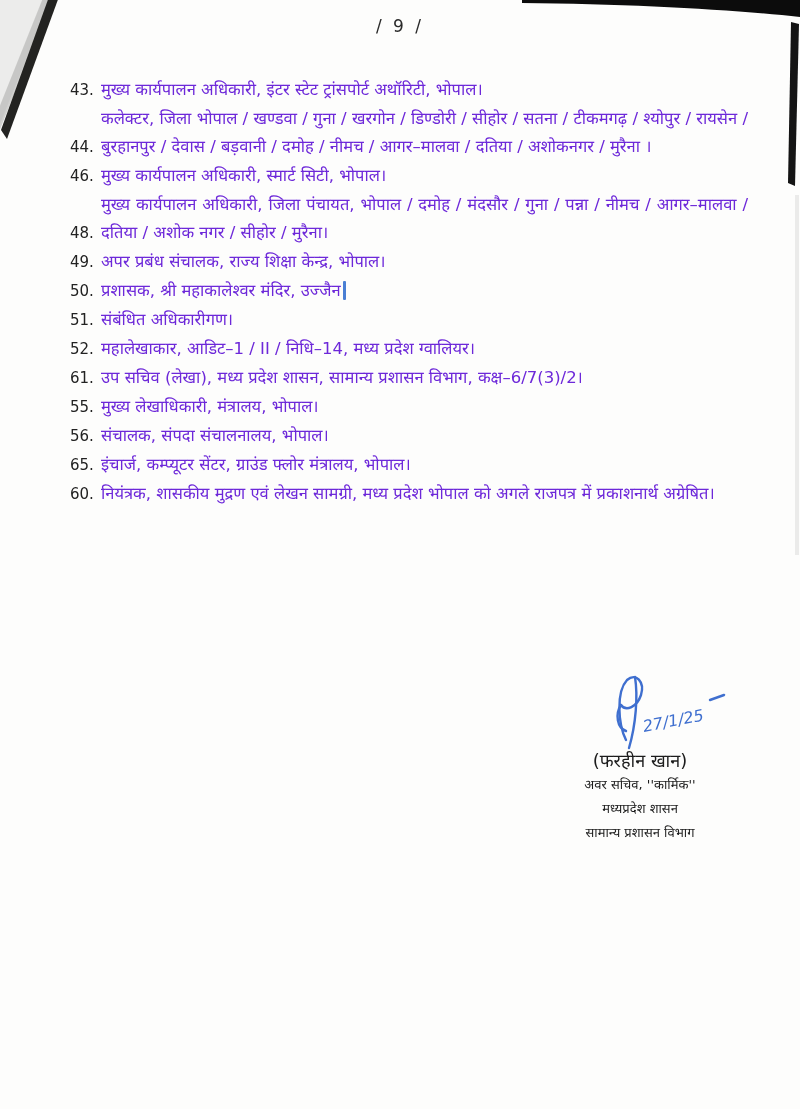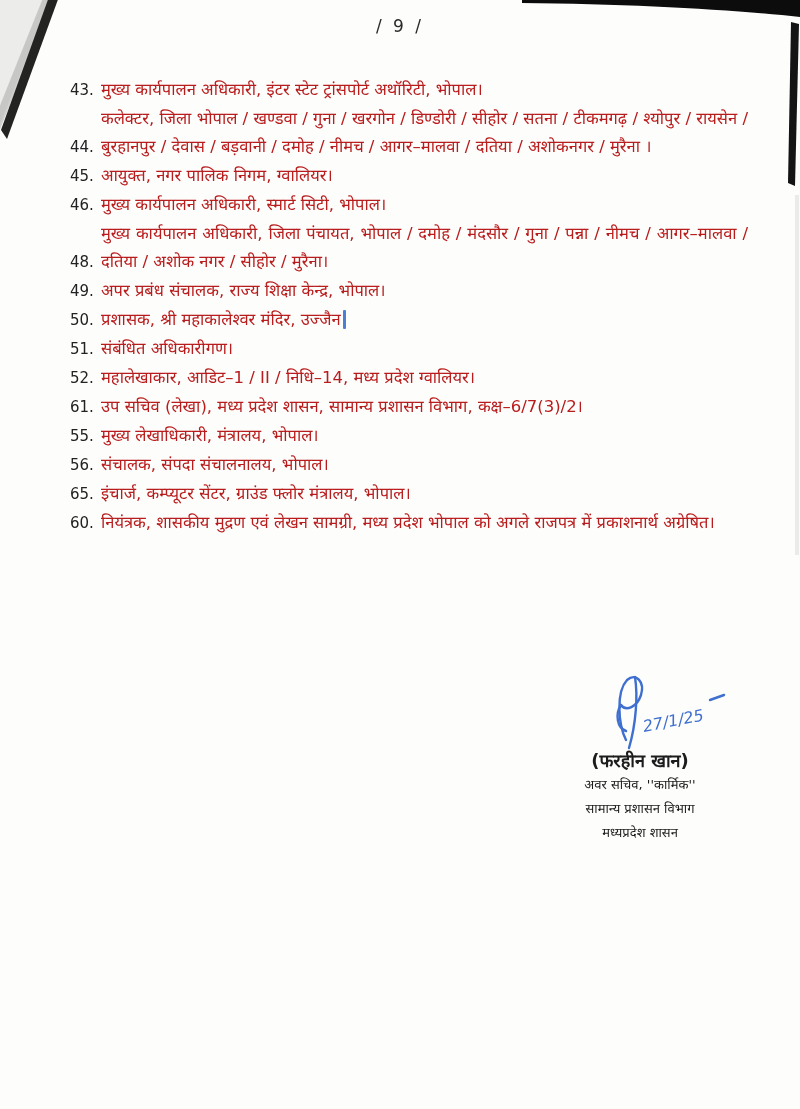--- a/index.html
+++ b/index.html
@@ -12,29 +12,29 @@
   .artifacts { position:absolute; left:0; top:0; width:800px; height:1109px; pointer-events:none; }
   .page-number {
     position:absolute; top:16px; left:0; width:800px;
     text-align:center; font-size:17px; letter-spacing:3px; color:#2a2a2a;
   }
   .list { position:absolute; top:76px; left:70px; width:678px; }
   .row { display:flex; align-items:flex-end; margin-bottom:1px; }
   .num { flex:0 0 31px; width:31px; font-size:15px; line-height:28px; color:#222; }
   .text {
     flex:1; font-size:16.5px; line-height:28px;
-    text-align:justify; text-align-last:left; color:#b91c1c;
+    text-align:justify; text-align-last:left; color:#6d28d9;
   }
   .cursor {
     display:none; width:3px; height:19px; background:#4a7fd4;
     vertical-align:-4px; margin-left:2px; border-radius:1px;
   }
   .sign-area { position:absolute; top:674px; left:520px; width:240px; text-align:center; }
   .sig-svg { display:block; margin-left:78px; }
-  .sig-name { font-size:18px; font-weight:bold; margin-top:-4px; line-height:25px; }
+  .sig-name { font-size:18px; font-weight:normal; margin-top:-4px; line-height:25px; }
   .sig-line { font-size:13px; line-height:24px; }
 </style>
 </head>
 <body>
 
 <div class="page">
 
   <svg class="artifacts" viewBox="0 0 800 1109" xmlns="http://www.w3.org/2000/svg">
 
     <polygon points="0,0 50,0 0,124" fill="#e4e4e2" opacity="0.65"></polygon>
@@ -53,24 +53,20 @@
   <div class="row">
     <span class="num">43.</span>
     <div class="text"><span>मुख्य कार्यपालन अधिकारी, इंटर स्टेट ट्रांसपोर्ट अथॉरिटी, भोपाल।</span></div>
   </div>
 
   <div class="row">
     <span class="num">44.</span>
     <div class="text"><span>कलेक्टर, जिला भोपाल / खण्डवा / गुना / खरगोन / डिण्डोरी / सीहोर / सतना /  टीकमगढ़ / श्योपुर / रायसेन / बुरहानपुर / देवास / बड़वानी / दमोह / नीमच / आगर–मालवा / दतिया / अशोकनगर /  मुरैना ।</span></div>
   </div>
 
-  <div class="row">
-    <span class="num">45.</span>
-    <div class="text"><span>आयुक्त, नगर पालिक निगम, ग्वालियर।</span></div>
-  </div>
 
   <div class="row">
     <span class="num">46.</span>
     <div class="text"><span>मुख्य कार्यपालन अधिकारी, स्मार्ट सिटी, भोपाल।</span></div>
   </div>
 
 
   <div class="row">
     <span class="num">48.</span>
     <div class="text"><span>मुख्य कार्यपालन अधिकारी, जिला पंचायत, भोपाल / दमोह / मंदसौर / गुना / पन्ना / नीमच / आगर–मालवा / दतिया / अशोक नगर / सीहोर / मुरैना।</span></div>
@@ -130,17 +126,17 @@
       <g stroke="#3f6fcf" stroke-width="2.4" fill="none" stroke-linecap="round">
         <path d="M28,66 C20,50 18,18 29,6 C38,-2 47,8 43,21 C39,33 28,38 23,31"></path>
         <path d="M37,3 C40,22 38,50 31,74"></path>
         <path d="M23,31 C17,40 19,54 28,57"></path>
         <path d="M112,26 L126,21"></path>
       </g>
       <text x="46" y="58" transform="rotate(-11 46 58)" font-size="16" font-style="italic" fill="#3f6fcf" font-family="&quot;DejaVu Sans&quot;, sans-serif">27/1/25</text>
     </svg>
     <div class="sig-name">(फरहीन खान)</div>
     <div class="sig-line">अवर सचिव, ''कार्मिक''</div>
+    <div class="sig-line">मध्यप्रदेश शासन</div>
     <div class="sig-line">सामान्य प्रशासन विभाग</div>
-    <div class="sig-line">मध्यप्रदेश शासन</div>
   </div>
 
 </div>
 
 </body></html>

